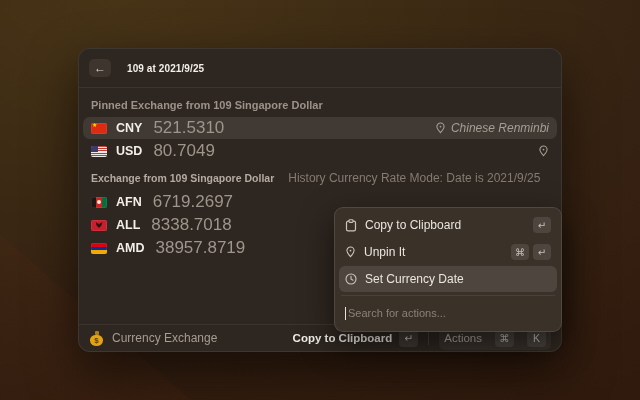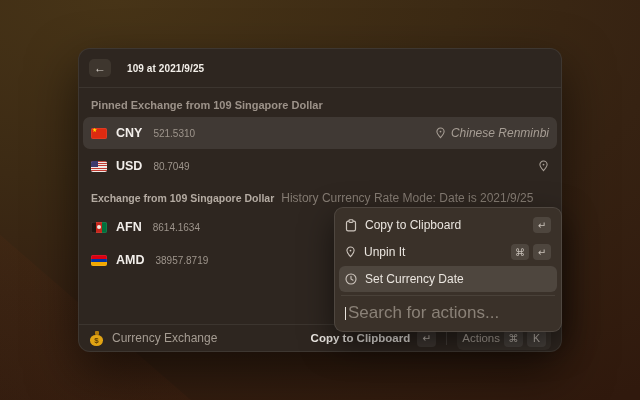--- a/index.html
+++ b/index.html
@@ -34,30 +34,30 @@
   .dropdown {
     display:flex; align-items:center; gap:7px; height:26px; padding:0 10px;
     border:1px solid rgba(255,255,255,0.16); border-radius:7px; background:rgba(0,0,0,0.12);
     color:#ece7e1; font-size:12px; cursor:pointer; min-width:156px;
   }
   .dropdown .chev { margin-left:auto; color:#b9b1a8; display:flex; }
   .hdr-divider { height:1px; background:rgba(255,255,255,0.07); flex:0 0 auto; }
   
   .content { flex:1; padding:4px 4px 0 4px; position:relative; overflow:hidden; }
   .section-label { color:#9c9289; font-size:11px; font-weight:600; padding:7px 8px 6px 8px; }
-  .section-row { display:flex; align-items:baseline; gap:7px; padding:8px 8px 6px 8px; }
+  .section-row { display:flex; align-items:baseline; gap:14px; padding:8px 8px 6px 8px; }
   .section-row .main { color:#b4aba2; font-size:10.5px; font-weight:700; }
   .section-row .mode { color:#847b72; font-size:12px; }
   .row {
-    height:32px; display:flex; align-items:center; gap:9px;
+    height:22px; display:flex; align-items:center; gap:9px;
     padding:0 8px; border-radius:7px; margin-bottom:1px; cursor:pointer;
   }
   .row.selected { background:rgba(255,255,255,0.09); }
   .row .code { color:#f2eeea; font-size:12.5px; font-weight:700; }
-  .row .value { color:#9e958c; font-size:10px; margin-left:2px; }
+  .row .value { color:#9e958c; font-size:17px; margin-left:2px; }
   .row .accessory { margin-left:auto; display:flex; align-items:center; gap:5px; color:#a69d94; font-size:12px;font-style:italic; }
   .pin-icon { display:flex; color:#a69d94; }
   
   .flag { width:16px; height:11px; border-radius:2px; position:relative; overflow:hidden;
           box-shadow:inset 0 0 0 0.5px rgba(255,255,255,0.15); flex:0 0 auto; }
   .flag-sg { background:linear-gradient(180deg,#d7172c 0 50%,#f3f0ee 50% 100%); }
   .flag-sg::after { content:""; position:absolute; left:2px; top:1px; width:4px; height:4px;
           border-radius:50%; box-shadow:inset -1px 0 0 0.8px #fff; }
   .flag-cn { background:#dd2a10; }
   .flag-cn::after { content:"★"; position:absolute; left:1px; top:-2px; color:#ffde00; font-size:6px; }
@@ -81,40 +81,40 @@
     color:#5c3d05; font-size:8px; font-weight:700; }
   .moneybag .tie { position:absolute; left:5.5px; top:0; width:4px; height:4px; background:#b57e0c;
     border-radius:1px; }
   .footer .app-name { color:#a59c92; font-size:12px; }
   .footer .primary { color:#f0ece7; font-size:11.5px; font-weight:700; }
   .kbd {
     min-width:19px; height:17px; padding:0 4px; border-radius:4px; background:rgba(255,255,255,0.09);
     color:#c8c0b8; font-size:10.5px; display:inline-flex; align-items:center; justify-content:center;
   }
   .footer-sep { width:1px; height:13px; background:rgba(255,255,255,0.12); margin:0 2px; }
-  .actions-group { display:flex; align-items:center; gap:4px; padding:3px 5px; border-radius:6px;
+  .actions-group { display:flex; align-items:center; gap:13px; padding:3px 5px; border-radius:6px;
     background:rgba(255,255,255,0.05); cursor:pointer; }
   .actions-group .lbl { color:#b3aaa1; font-size:11.5px; }
   .copy-group { display:flex; align-items:center; gap:7px; cursor:pointer; }
   
   .panel {
     position:absolute; left:255px; top:158px; width:228px;
     background:#3a3129; border:1px solid rgba(255,255,255,0.11); border-radius:9px;
     box-shadow:0 12px 32px rgba(0,0,0,0.55); padding:4px; z-index:5;
   }
   .menu-item { height:26px; display:flex; align-items:center; gap:8px; padding:0 6px;
     border-radius:6px; color:#eae5df; font-size:12px; cursor:pointer; margin-bottom:1px; }
   .menu-item.selected { background:rgba(255,255,255,0.10); }
   .menu-item .micon { display:flex; color:#cdc5bd; }
   .menu-item .keys { margin-left:auto; display:flex; gap:4px; }
   .panel .kbd { background:rgba(255,255,255,0.10); height:16px; min-width:18px; font-size:10px; }
   .panel-divider { height:1px; background:rgba(255,255,255,0.08); margin:3px 2px; }
   .panel-search { display:flex; align-items:center; height:28px; padding:0 6px; }
   .caret { width:1px; height:13px; background:#e8e3dd; margin-right:2px; }
-  .panel-search .ph { color:#8a8177; font-size:17px; }
+  .panel-search .ph { color:#8a8177; font-size:11px; }
   svg { display:block; }
 </style>
 </head>
 <body>
 
 <div class="wall-shape"></div>
 
 <div class="window">
 
   <div class="header">
@@ -159,21 +159,26 @@
     </div>
 
     <div class="section-row">
       <span class="main">Exchange from 109 Singapore Dollar</span>
       <span class="mode">History Currency Rate Mode: Date is 2021/9/25</span>
     </div>
 
     <div class="row">
       <span class="flag flag-af"></span>
       <span class="code">AFN</span>
-      <span class="value">8614.1634</span>
+      <span class="value">6719.2697</span>
+    </div>
+    <div class="row">
+      <span class="flag flag-al"></span>
+      <span class="code">ALL</span>
+      <span class="value">8338.7018</span>
     </div>
     <div class="row">
       <span class="flag flag-am"></span>
       <span class="code">AMD</span>
       <span class="value">38957.8719</span>
     </div>
   </div>
 
   <div class="panel">
     <div class="menu-item">

